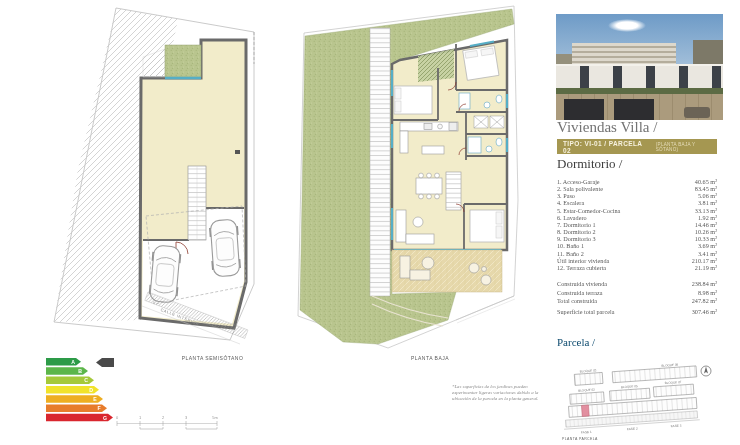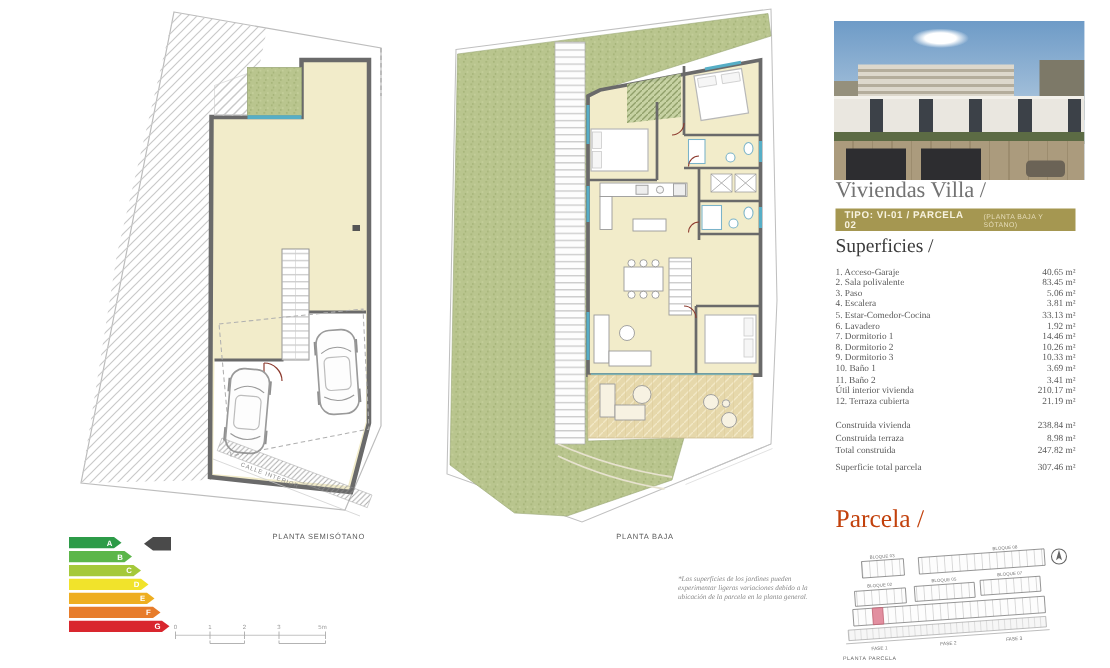--- a/index.html
+++ b/index.html
@@ -39,21 +39,21 @@
       color:#f7f2df;letter-spacing:.4px}
   .banner .sub{font-family:"Liberation Sans",sans-serif;font-size:4.6px;color:#e6ddba;letter-spacing:.3px}
   .sup-heading{position:absolute;left:557px;top:156px;font-size:13px;color:#3c3c3c}
   .sup-list{position:absolute;left:557px;top:178px;width:160px}
   .sup-summary{position:absolute;left:557px;top:280px;width:160px}
   .sup-total{position:absolute;left:557px;top:308px;width:160px}
   .srow{display:flex;justify-content:space-between;font-size:6.2px;
       line-height:7.15px;color:#5a5a5a}
   .sup-summary .srow{line-height:8.6px}
   .sup-total .srow{line-height:8.6px}
-  .parcela-heading{position:absolute;left:557px;top:336px;font-size:17px;color:#c2410c}
+  .parcela-heading{position:absolute;left:557px;top:336px;font-size:11px;color:#0c4a6e}
 </style>
 </head>
 <body>
 
 <svg width="0" height="0" style="position:absolute" aria-hidden="true">
   <defs>
     <pattern id="patGarden" width="5" height="5" patternUnits="userSpaceOnUse">
       <rect width="5" height="5" fill="#b9c58e"></rect>
       <circle cx="1.2" cy="1.2" r="0.55" fill="#a0af72"></circle>
       <circle cx="3.6" cy="3.1" r="0.55" fill="#c9d3a0"></circle>
@@ -300,21 +300,21 @@
   <div class="street-car"></div>
 </div>
 
 <div class="panel-title">Viviendas Villa /</div>
 
 <div class="banner">
   <span class="main">TIPO: VI-01 / PARCELA 02</span>
   <span class="sub">(PLANTA BAJA Y SÓTANO)</span>
 </div>
 
-<div class="sup-heading">Superficies /</div>
+<div class="sup-heading">Dormitorio /</div>
 
 <div class="sup-list">
   <div class="srow">
       <span>1. Acceso-Garaje</span>
       <span>40.65 m²</span>
     </div>
   <div class="srow">
       <span>2. Sala polivalente</span>
       <span>83.45 m²</span>
     </div>

